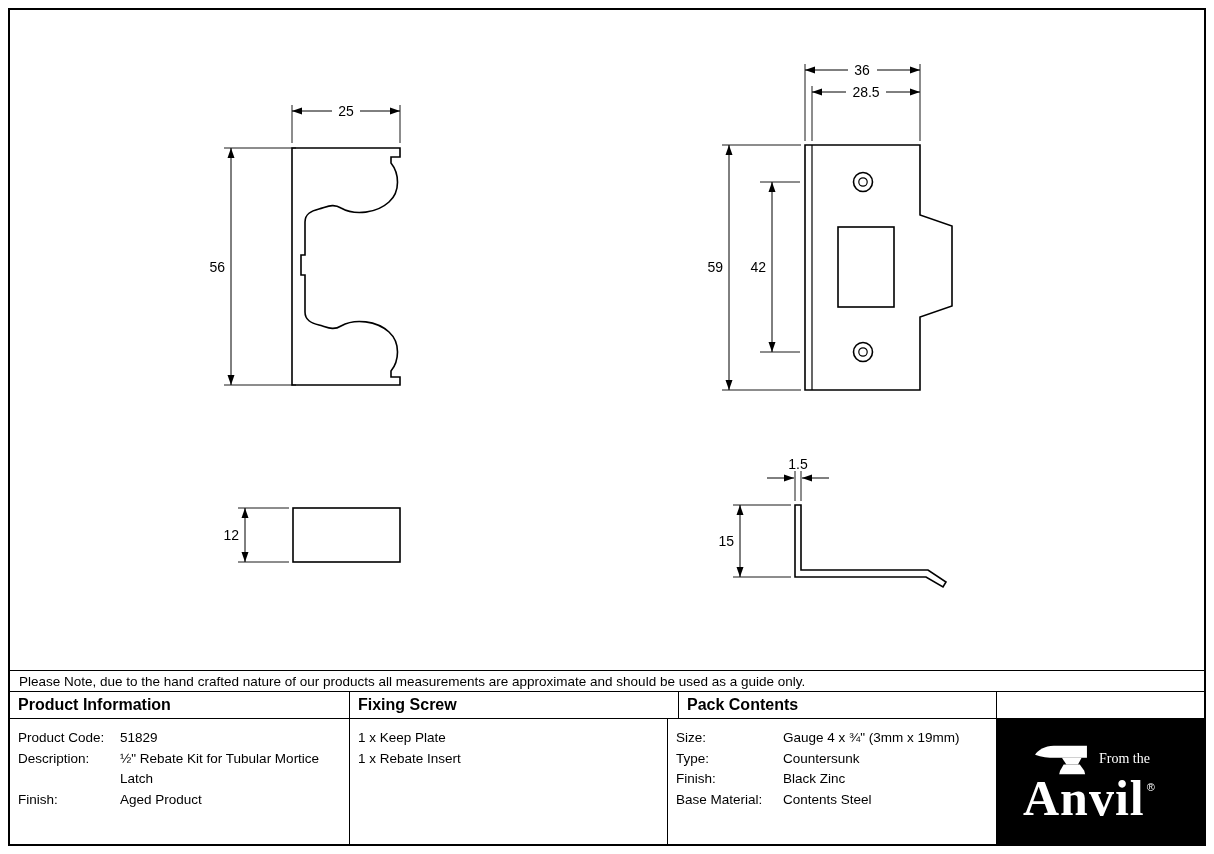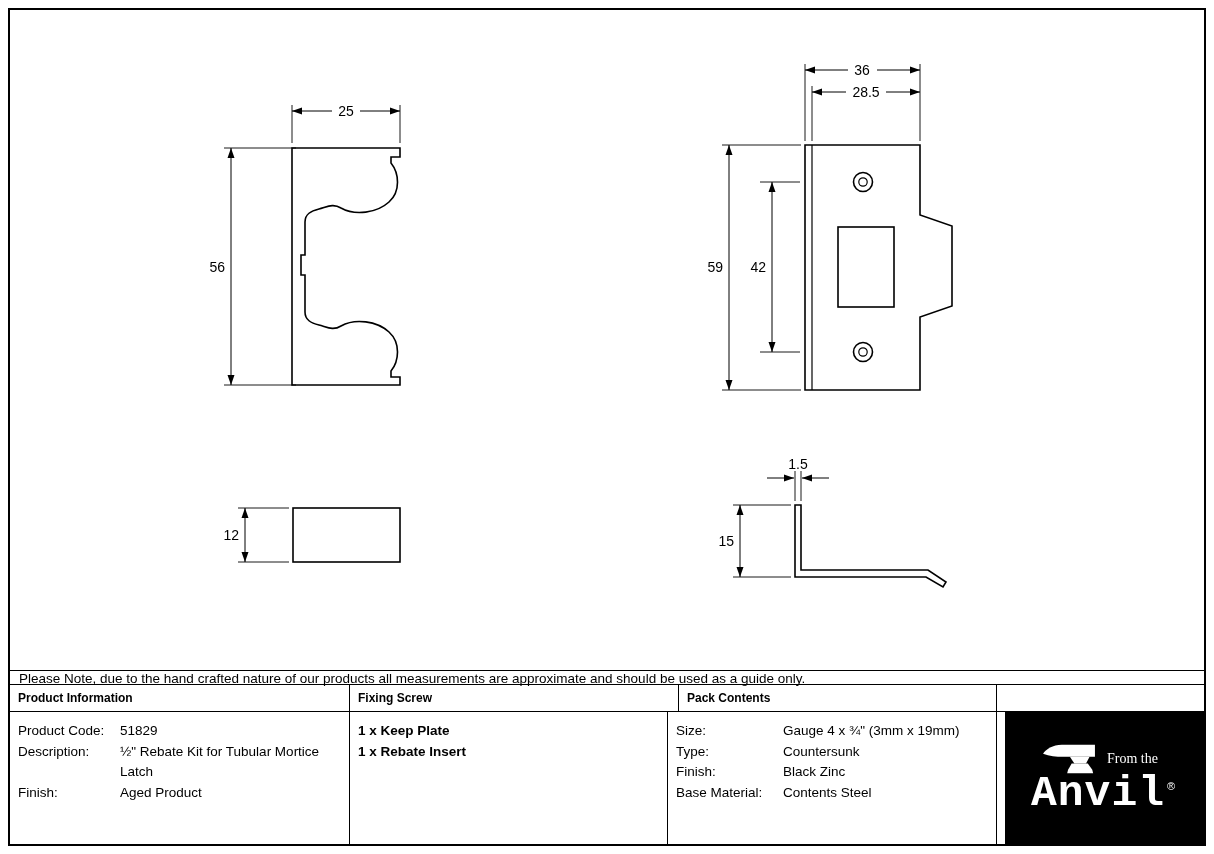--- a/index.html
+++ b/index.html
@@ -6,40 +6,40 @@
   body{width:1214px;height:854px;position:relative;font-family:"Liberation Sans",sans-serif;color:#000;overflow:hidden;}
   .frame{position:absolute;left:8px;top:8px;width:1198px;height:838px;border:2px solid #000;box-sizing:border-box;display:flex;flex-direction:column;background:#fff;}
   .drawing-area{height:660px;position:relative;flex:0 0 auto;}
   .drawing-area svg{display:block;}
   svg text{font-family:"Liberation Sans",sans-serif;font-size:14px;fill:#000;}
   .outline{fill:none;stroke:#000;stroke-width:1.6;stroke-linejoin:miter;}
   .thin{fill:none;stroke:#000;stroke-width:1.2;}
   .dim{stroke:#000;stroke-width:1;fill:none;}
   .ext{stroke:#000;stroke-width:0.9;fill:none;}
   .lblbg{fill:#fff;}
-  .note-bar{height:15px;border-top:1px solid #000;border-bottom:1px solid #000;display:flex;padding:0 9px;font-size:13.5px;box-sizing:border-box;flex:0 0 auto;}
+  .note-bar{height:22px;border-top:1px solid #000;border-bottom:1px solid #000;display:flex;align-items:center;padding:0 9px;font-size:13.5px;box-sizing:border-box;flex:0 0 auto;}
   .thead{display:flex;height:27px;flex:0 0 auto;border-bottom:1px solid #000;box-sizing:border-box;}
   .tbody{display:flex;flex:1 1 auto;}
   .c{box-sizing:border-box;}
   .c1{width:340px;}
-  .c2{width:318px;font-weight:bold;}
+  .c2{width:318px;}
   .c3{width:329px;}
   .c4{flex:1;}
   .thead .c, .tbody .c{border-right:1px solid #000;}
-  .thead .c4, .tbody .c4{border-right:none;margin-left:8px;}
-  .hcell{display:flex;align-items:center;padding:0 8px;font-weight:bold;font-size:12px;}
+  .thead .c4, .tbody .c4{border-right:none;}
+  .hcell{display:flex;align-items:center;padding:0 8px;font-weight:bold;font-size:16px;}
   .bcell{padding:9px 8px 14px 8px;font-size:13.5px;line-height:20.5px;}
   .kv{display:grid;grid-template-columns:102px 1fr;}
   .kv3{display:grid;grid-template-columns:107px 1fr;}
   .c4.bcell{padding:0;}
   .logo-box{background:#000;width:100%;height:100%;color:#fff;display:flex;flex-direction:column;justify-content:center;padding-left:26px;box-sizing:border-box;}
   .logo-row1{display:flex;align-items:center;gap:10px;margin-left:10px;margin-bottom:-2px;}
   .logo-tagline{font-family:"Liberation Serif",serif;font-size:14px;}
   .logo-row2{display:flex;align-items:flex-start;}
-  .logo-brand{font-family:Liberation Mono, monospace;font-weight:bold;font-size:43px;line-height:0.92;letter-spacing:1px;}
+  .logo-brand{font-family:Liberation Serif, serif;font-weight:bold;font-size:50px;line-height:0.92;letter-spacing:1px;}
   .logo-reg{font-size:11px;margin-top:2px;margin-left:2px;}
 </style>
 </head>
 <body>
 
 <div class="frame">
 
   <div class="drawing-area">
     <svg width="1194" height="660" viewBox="0 0 1194 660">
       <defs>

